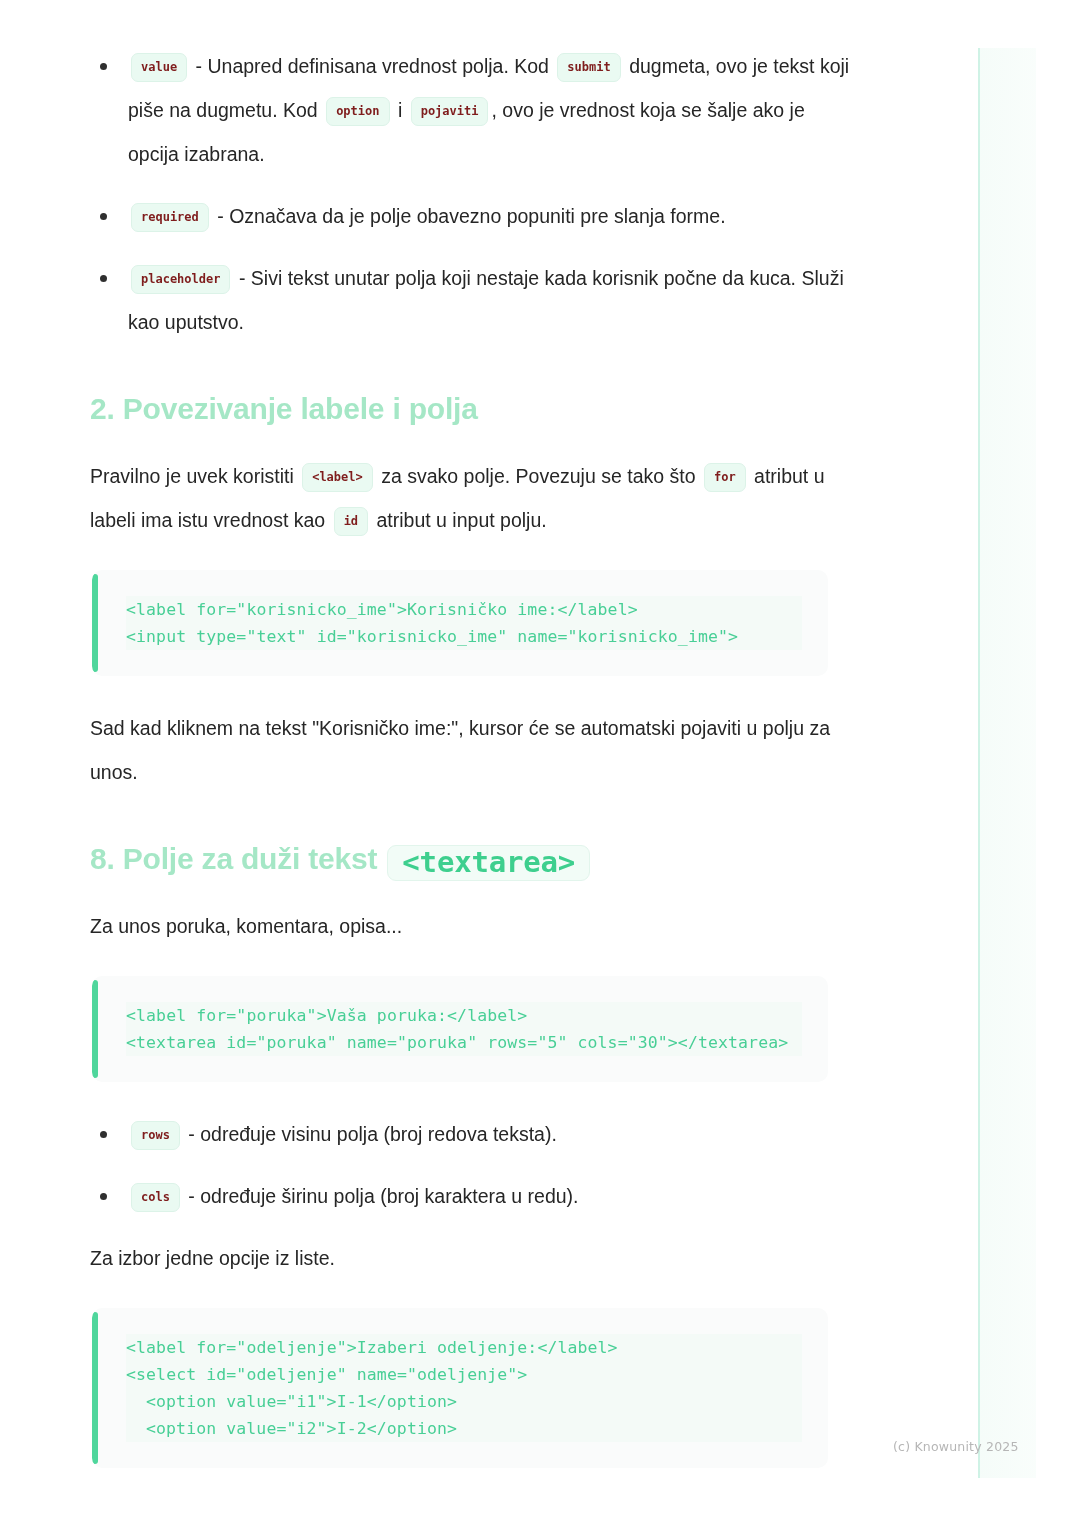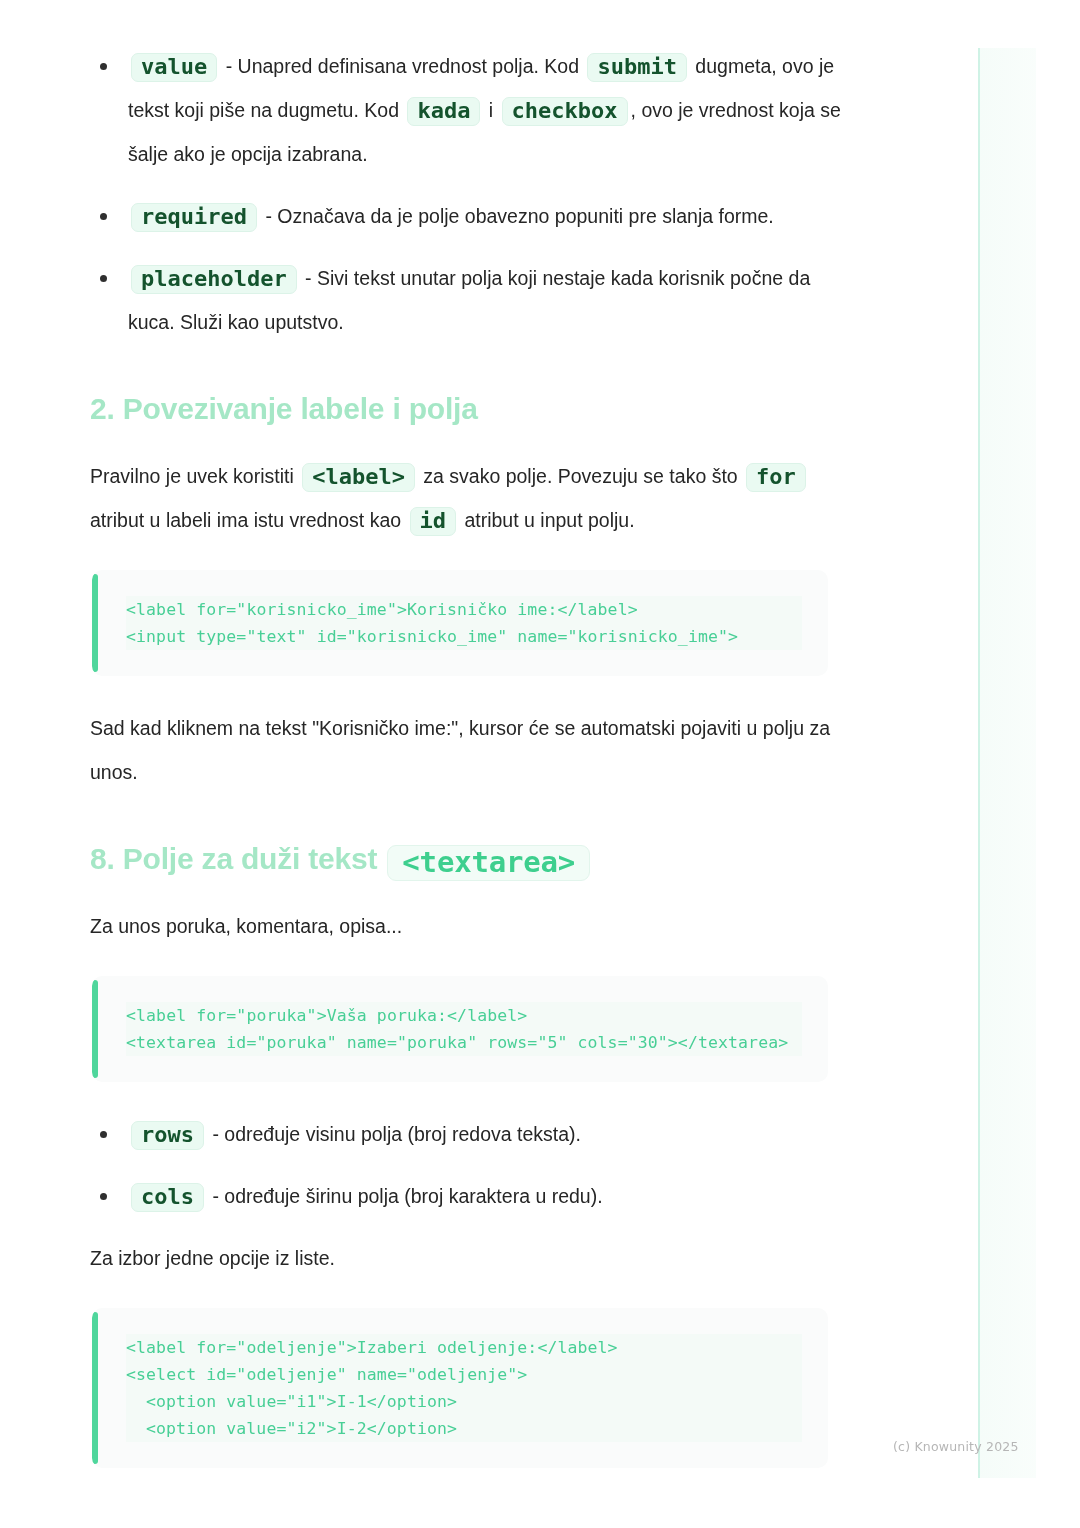--- a/index.html
+++ b/index.html
@@ -63,23 +63,23 @@
     width: 7px;
     height: 7px;
     border-radius: 50%;
     background: #2f2f2f;
   }
 
   
   .pill {
     display: inline-block;
     font-family: "DejaVu Sans Mono", monospace;
-    font-size: 22px;
+    font-size: 12px;
     font-weight: 700;
-    color: #14532d;
+    color: #7f1d1d;
     background: #eafaf2;
     border: 1px solid #dcf3e8;
     border-radius: 7px;
     padding: 3px 9px 4px 9px;
     line-height: 20px;
     vertical-align: middle;
     margin: 0 3px;
     white-space: nowrap;
   }
 
@@ -161,21 +161,21 @@
 </style>
 </head>
 <body>
 
 <div class="edge-strip"></div>
 
 <div class="page">
   <div class="content">
 
     <ul class="bullets">
-        <li><span class="pill">value</span> - Unapred definisana vrednost polja. Kod <span class="pill">submit</span> dugmeta, ovo je tekst koji piše na dugmetu. Kod <span class="pill">kada</span> i <span class="pill">checkbox</span>, ovo je vrednost koja se šalje ako je opcija izabrana.</li>
+        <li><span class="pill">value</span> - Unapred definisana vrednost polja. Kod <span class="pill">submit</span> dugmeta, ovo je tekst koji piše na dugmetu. Kod <span class="pill">option</span> i <span class="pill">pojaviti</span>, ovo je vrednost koja se šalje ako je opcija izabrana.</li>
         <li><span class="pill">required</span> - Označava da je polje obavezno popuniti pre slanja forme.</li>
         <li><span class="pill">placeholder</span> - Sivi tekst unutar polja koji nestaje kada korisnik počne da kuca. Služi kao uputstvo.</li>
       </ul>
 
     <h2 class="section-heading">
       <span>2. Povezivanje labele i polja</span>
     </h2>
 
     <p class="body">Pravilno je uvek koristiti <span class="pill">&lt;label&gt;</span> za svako polje. Povezuju se tako što <span class="pill">for</span> atribut u labeli ima istu vrednost kao <span class="pill">id</span> atribut u input polju.</p>
 

